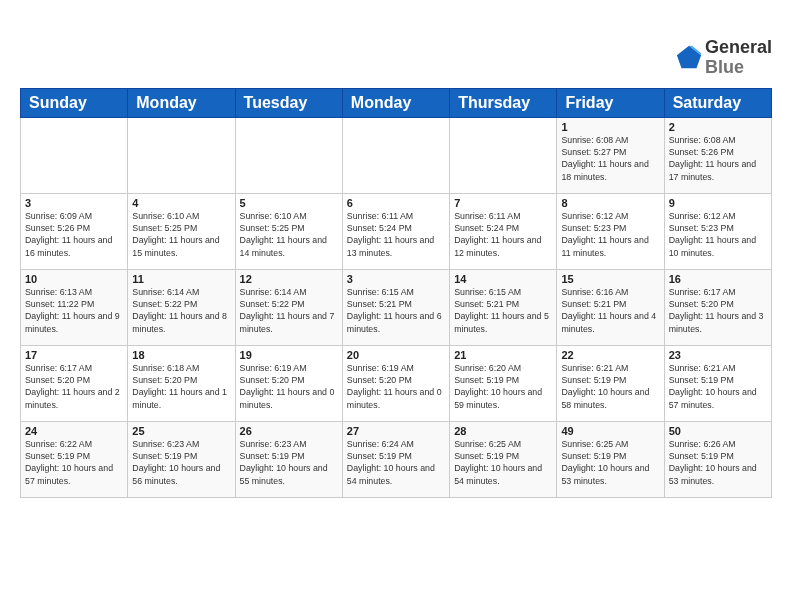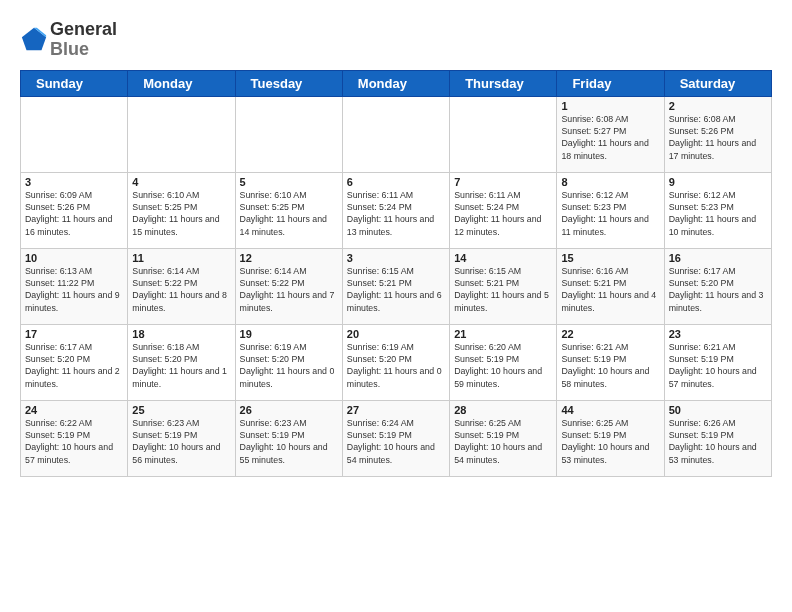--- a/index.html
+++ b/index.html
@@ -9,22 +9,23 @@
       width: 792px;
       height: 612px;
       overflow: hidden;
     }
     .container {
       padding: 16px 20px 10px 20px;
     }
     .header {
       display: flex;
       align-items: flex-start;
-      justify-content: flex-start;
+      justify-content: flex-end;
       margin-bottom: 10px;
+      margin-top: 18px;
     }
     .logo {
       display: flex;
       align-items: center;
       margin-top: 4px;
     }
     .logo-text {
       font-size: 18px;
       font-weight: bold;
       line-height: 1.1;
@@ -51,23 +52,23 @@
       margin-top: 2px;
     }
     table {
       width: 100%;
       border-collapse: collapse;
       table-layout: fixed;
     }
     thead tr th {
       background-color: #1565c0;
       color: #fff;
-      font-size: 13px;
+      font-size: 16px;
       font-weight: bold;
-      padding: 5px 15px;
+      padding: 5px 8px;
       text-align: left;
       border: 1px solid #0d47a1;
     }
     tbody tr td {
       border: 1px solid #ccc;
       vertical-align: top;
       padding: 3px 4px;
       font-size: 9px;
       color: #333;
       height: 76px;
@@ -298,21 +299,21 @@
 Sunset: 5:19 PM
 Daylight: 10 hours and 54 minutes.</div>
           </td>
           <td>
             <span class="day-number">28</span>
             <div class="day-info">Sunrise: 6:25 AM
 Sunset: 5:19 PM
 Daylight: 10 hours and 54 minutes.</div>
           </td>
           <td>
-            <span class="day-number">44</span>
+            <span class="day-number">49</span>
             <div class="day-info">Sunrise: 6:25 AM
 Sunset: 5:19 PM
 Daylight: 10 hours and 53 minutes.</div>
           </td>
           <td>
             <span class="day-number">50</span>
             <div class="day-info">Sunrise: 6:26 AM
 Sunset: 5:19 PM
 Daylight: 10 hours and 53 minutes.</div>
           </td>

